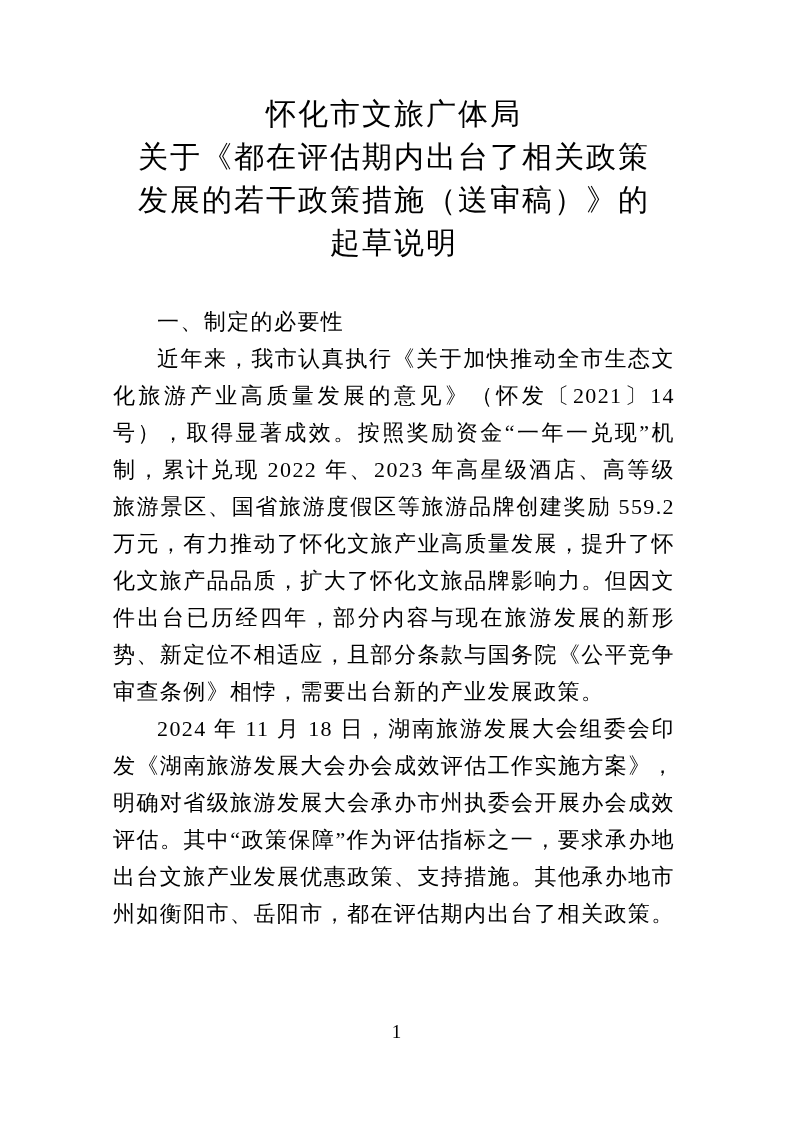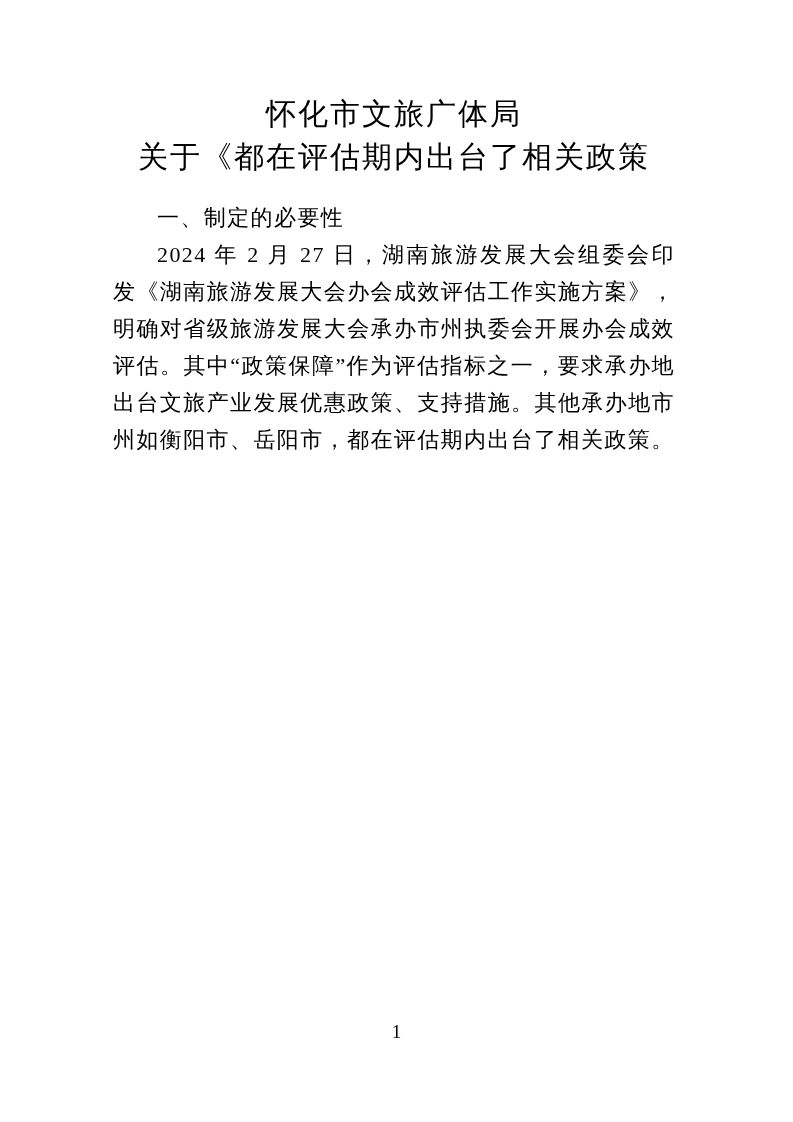--- a/index.html
+++ b/index.html
@@ -25,21 +25,21 @@
     margin-top: 92px;
     text-align: center;
     font-family: "Liberation Sans", "DejaVu Sans", sans-serif;
     font-size: 30px;
     line-height: 43px;
     letter-spacing: 2px;
     font-weight: 400;
     color: #000000;
   }
   .doc-body {
-    margin-top: 21px;
+    margin-top: 39px;
     font-family: "Liberation Serif", "DejaVu Serif", serif;
     font-size: 22px;
     line-height: 37px;
     letter-spacing: 1.4px;
     text-align: justify;
     text-justify: inter-ideograph;
     color: #000000;
   }
   .doc-body p {
     margin: 0;
@@ -63,23 +63,26 @@
 </style>
 </head>
 <body>
 
 <div class="page">
   <div class="content">
 
     <div class="heading">
       <div class="heading-line">怀化市文旅广体局</div>
       <div class="heading-line">关于《都在评估期内出台了相关政策</div>
+      <div class="heading-line">发展的若干政策措施（送审稿）》的</div>
+      <div class="heading-line">起草说明</div>
     </div>
 
     <div class="doc-body">
       <p class="section-heading">一、制定的必要性</p>
-      <p>2024 年 2 月 27 日，湖南旅游发展大会组委会印发《湖南旅游发展大会办会成效评估工作实施方案》，明确对省级旅游发展大会承办市州执委会开展办会成效评估。其中“政策保障”作为评估指标之一，要求承办地出台文旅产业发展优惠政策、支持措施。其他承办地市州如衡阳市、岳阳市，都在评估期内出台了相关政策。</p>
+      <p>近年来，我市认真执行《关于加快推动全市生态文化旅游产业高质量发展的意见》（怀发〔2021〕14 号），取得显著成效。按照奖励资金“一年一兑现”机制，累计兑现 2022 年、2023 年高星级酒店、高等级旅游景区、国省旅游度假区等旅游品牌创建奖励 559.2 万元，有力推动了怀化文旅产业高质量发展，提升了怀化文旅产品品质，扩大了怀化文旅品牌影响力。但因文件出台已历经四年，部分内容与现在旅游发展的新形势、新定位不相适应，且部分条款与国务院《公平竞争审查条例》相悖，需要出台新的产业发展政策。</p>
+      <p>2024 年 11 月 18 日，湖南旅游发展大会组委会印发《湖南旅游发展大会办会成效评估工作实施方案》，明确对省级旅游发展大会承办市州执委会开展办会成效评估。其中“政策保障”作为评估指标之一，要求承办地出台文旅产业发展优惠政策、支持措施。其他承办地市州如衡阳市、岳阳市，都在评估期内出台了相关政策。</p>
     </div>
 
   </div>
 
   <div class="page-footer">1</div>
 </div>
 
 </body></html>

